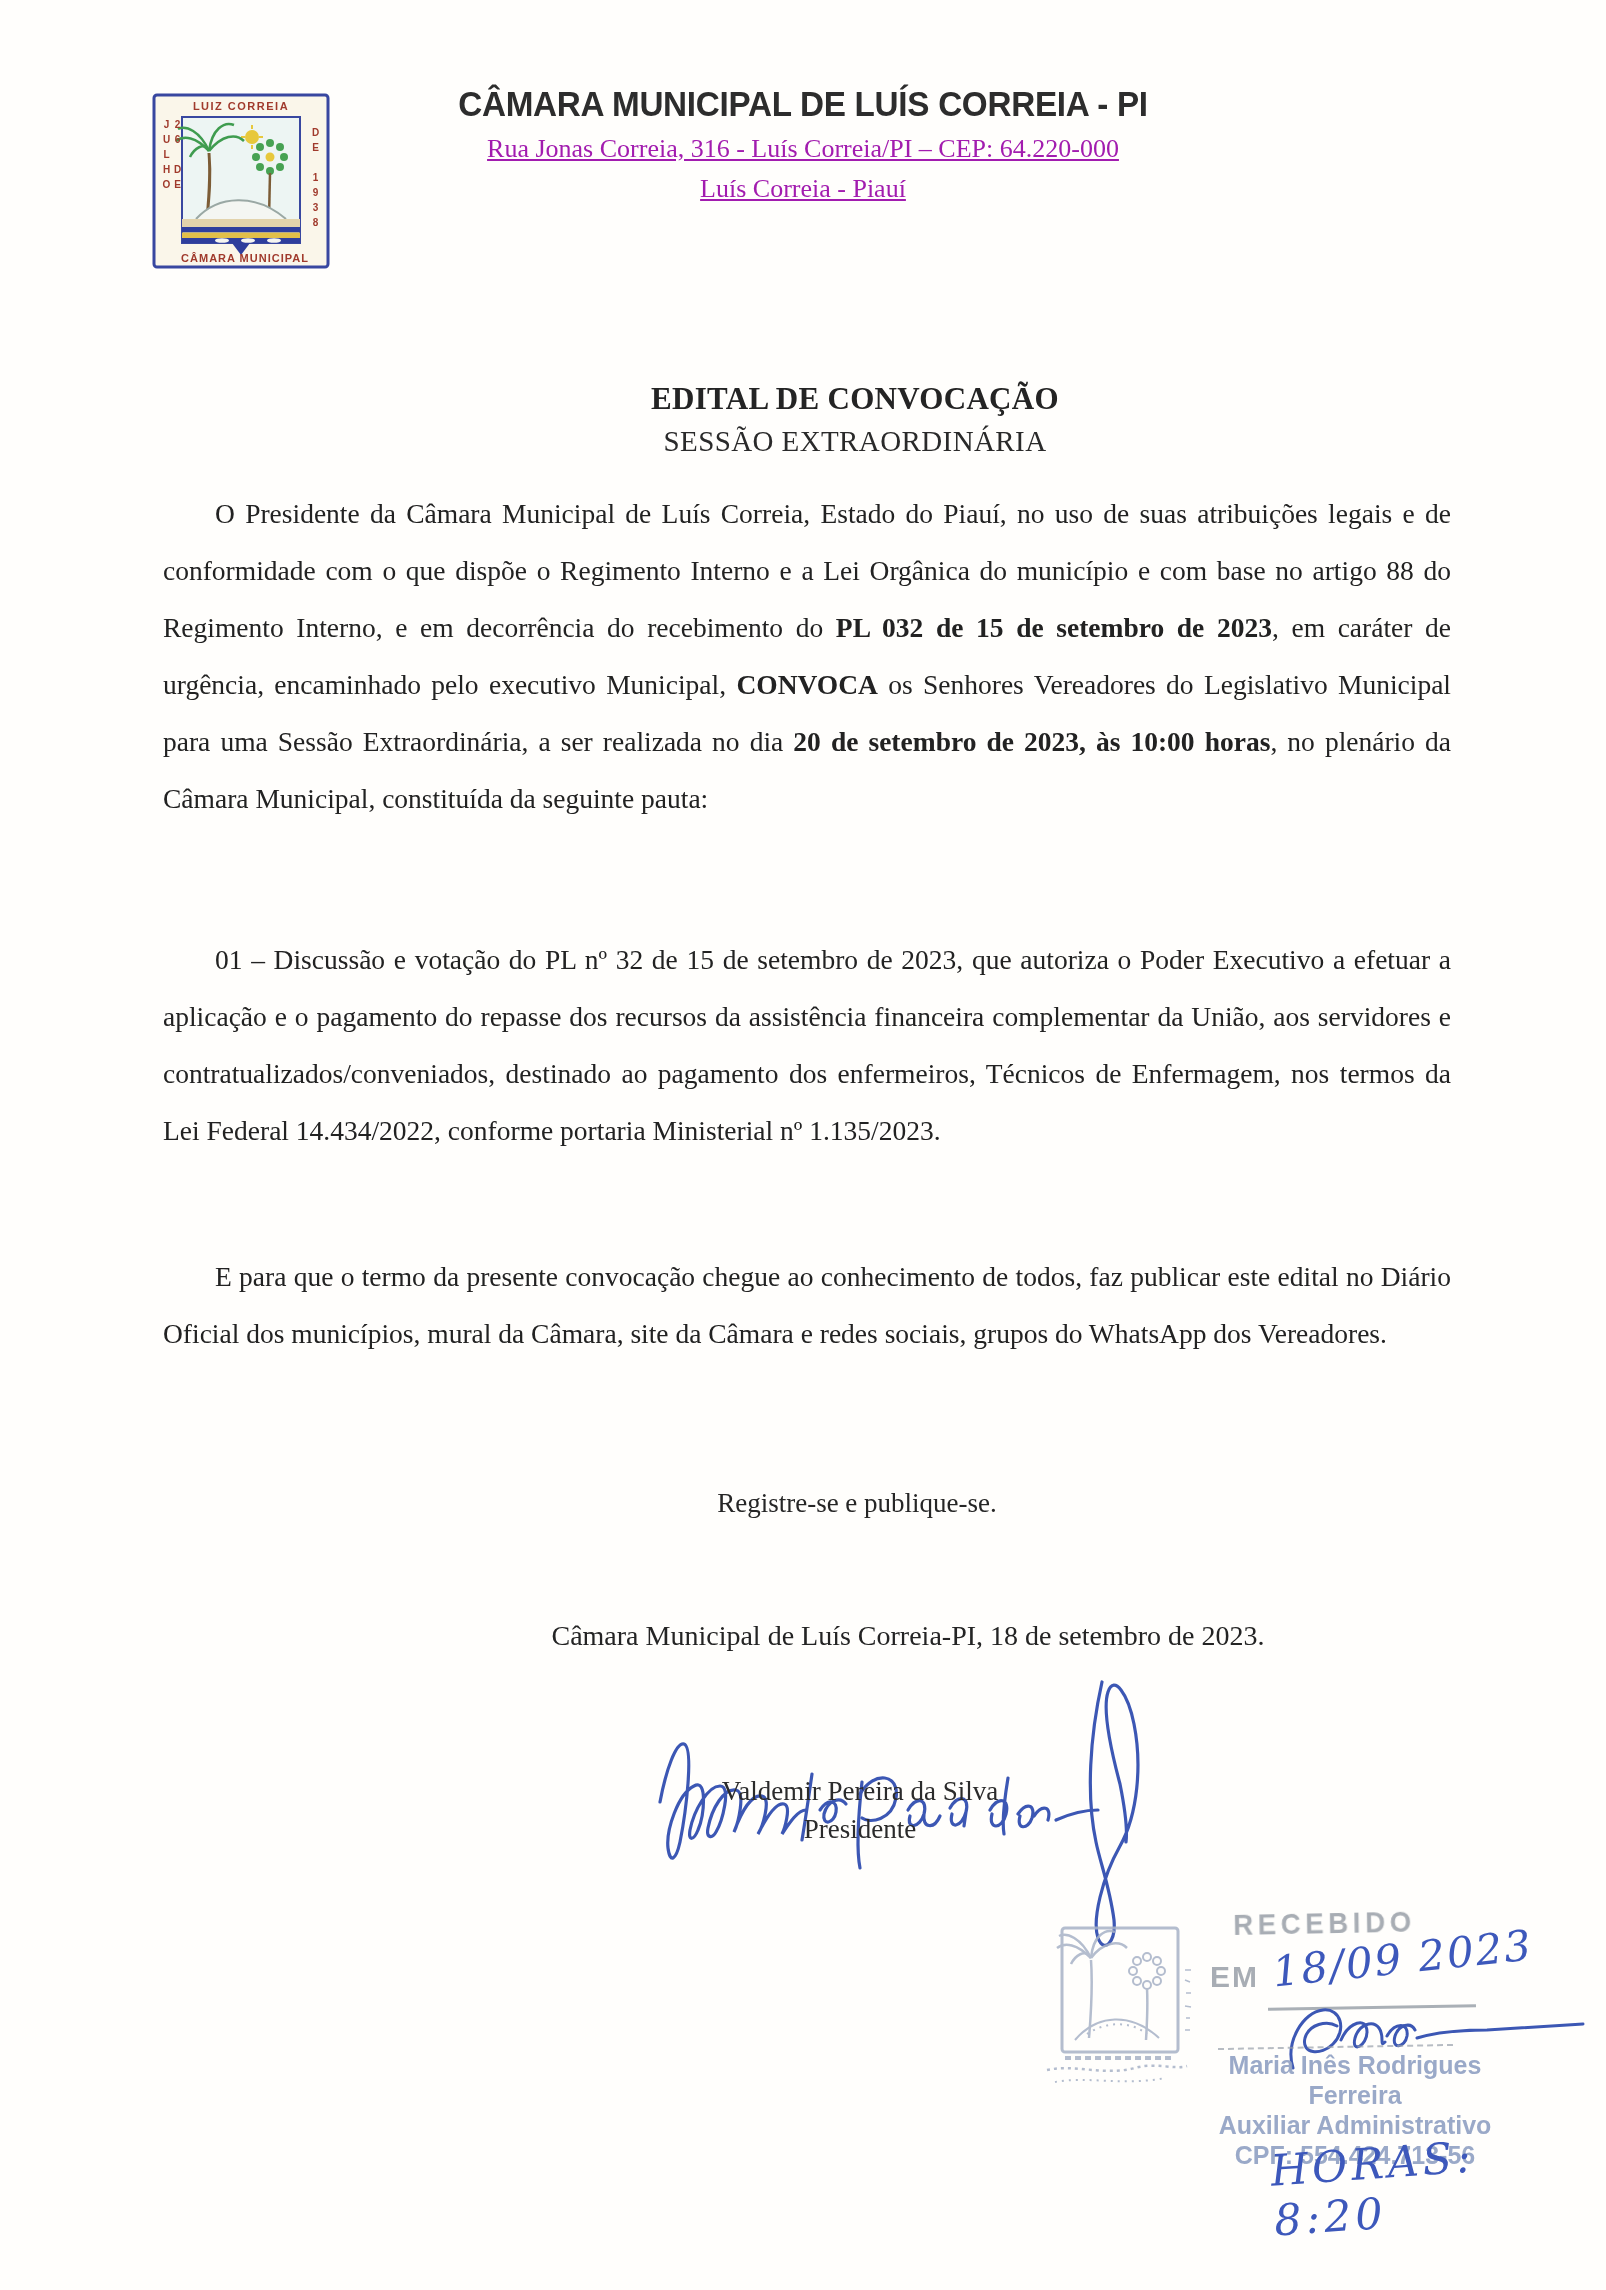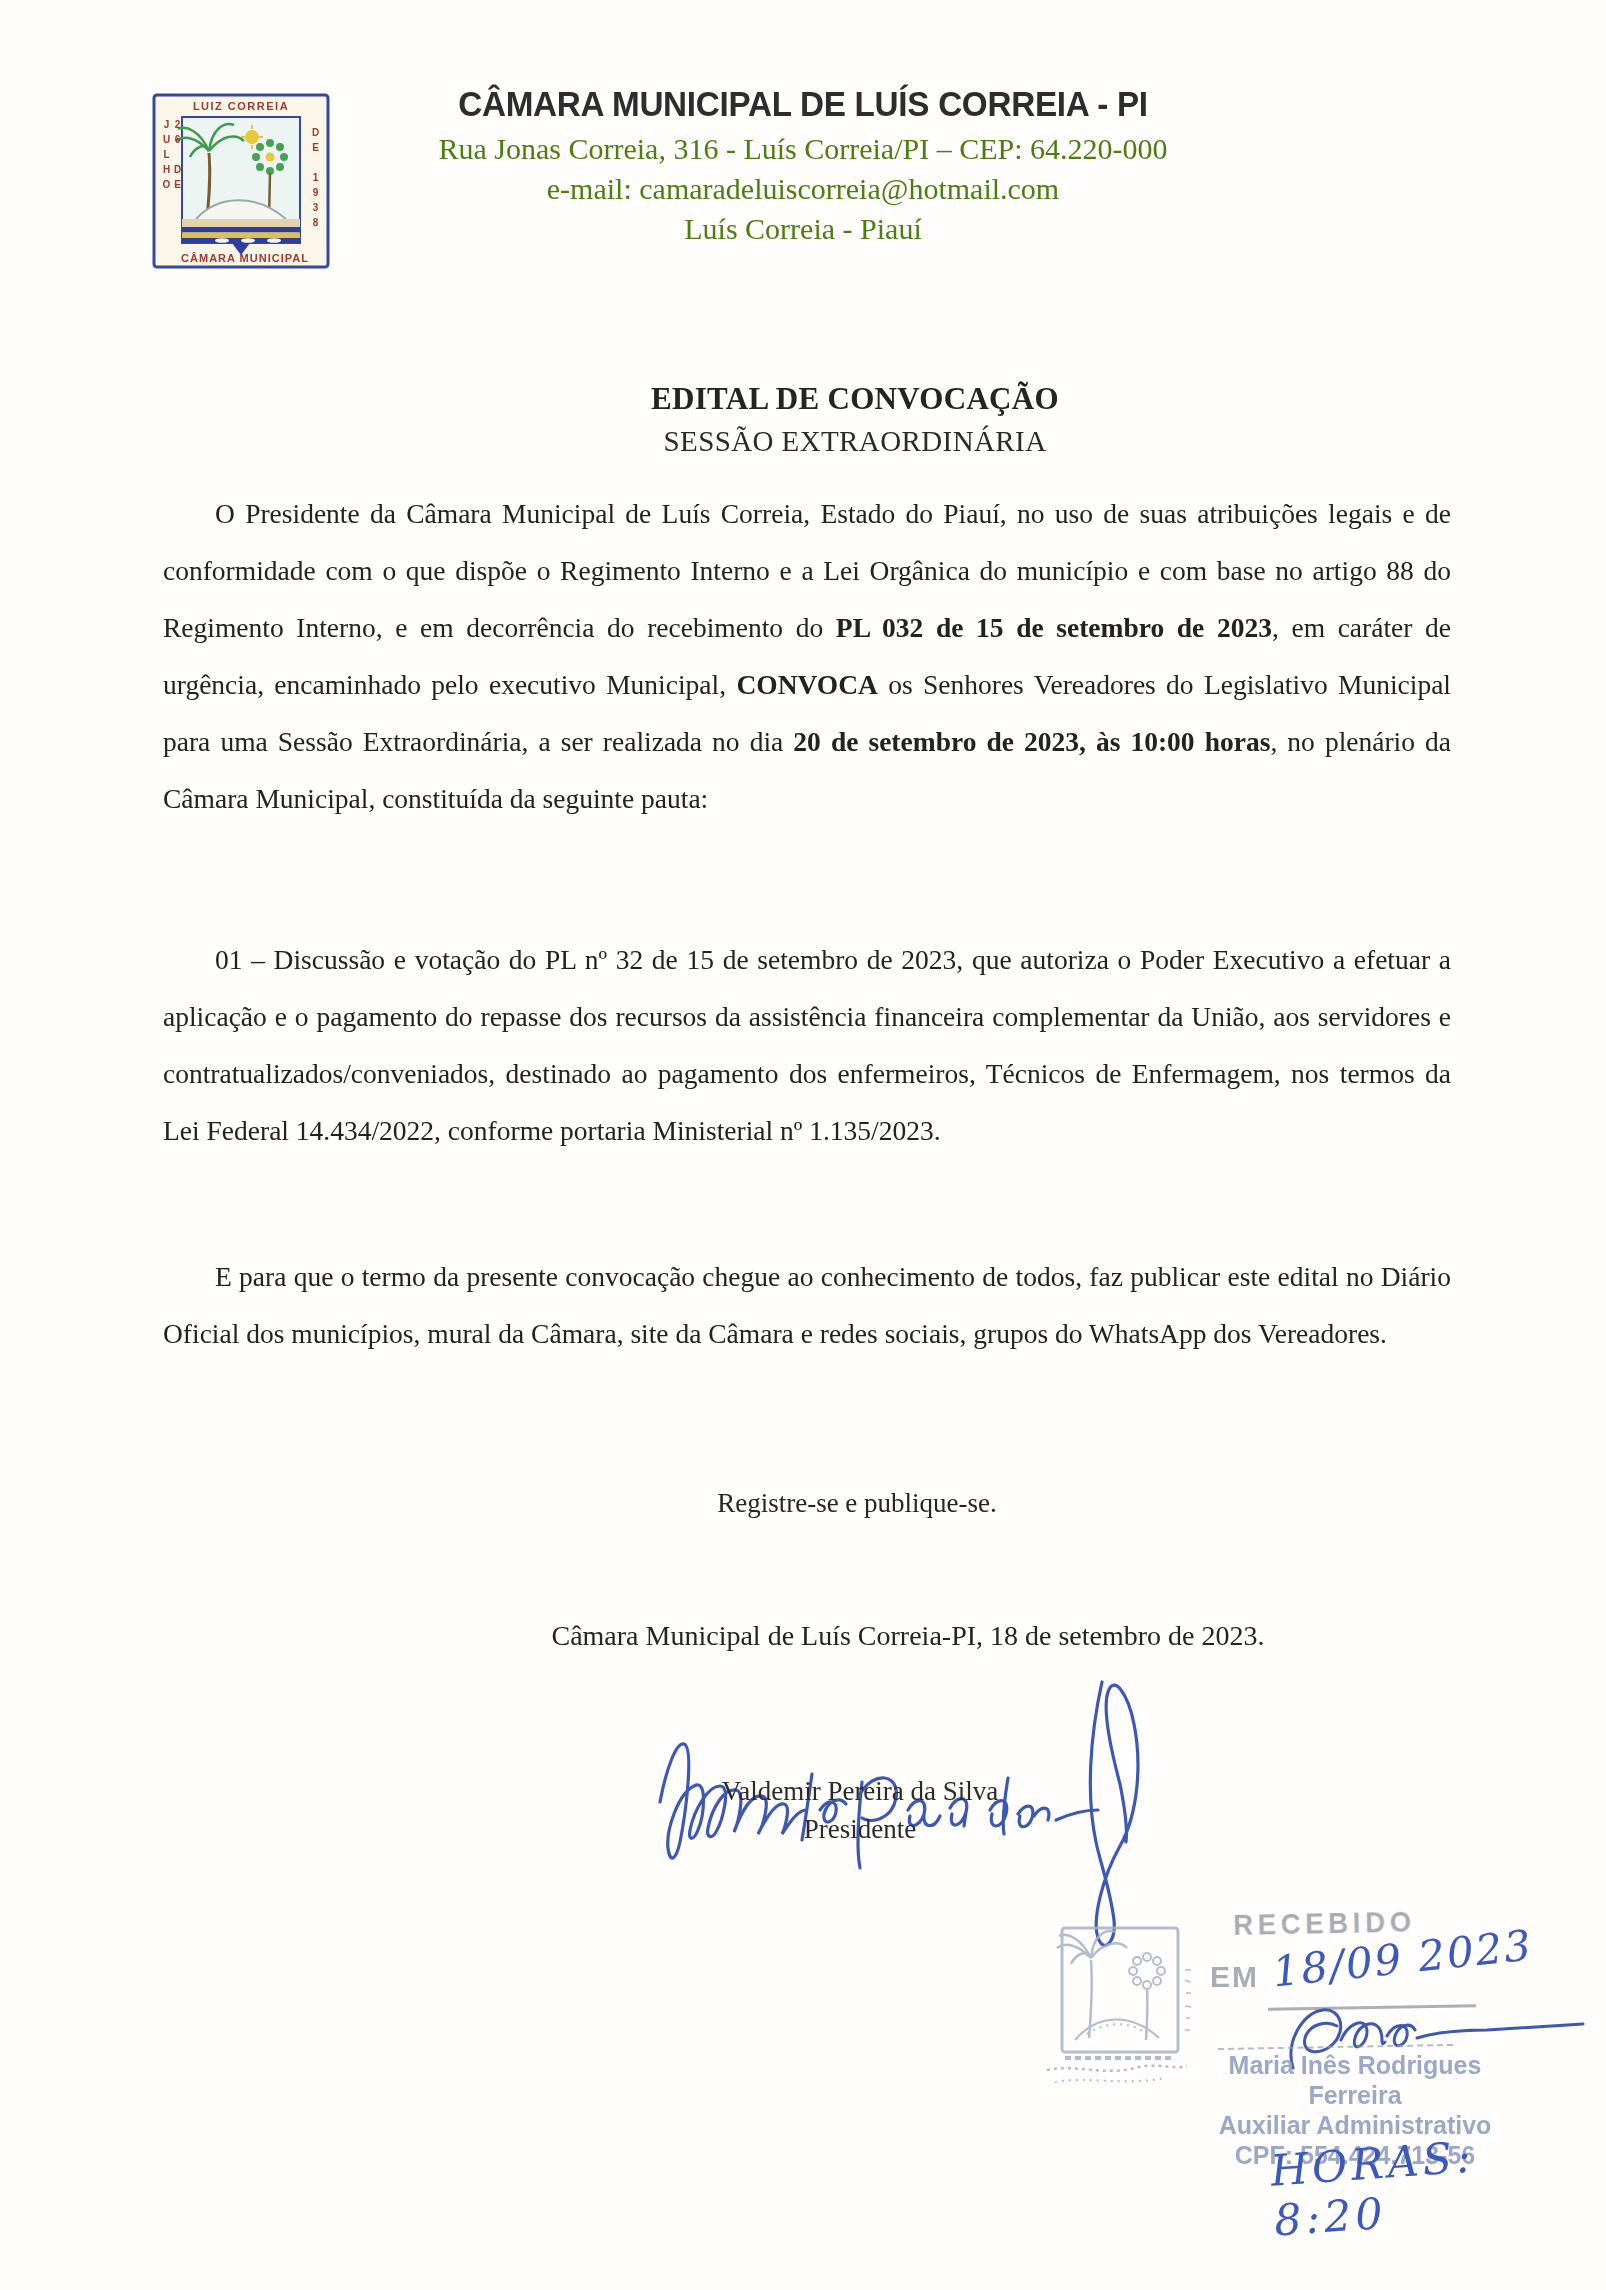--- a/index.html
+++ b/index.html
@@ -14,21 +14,21 @@
   
   .crest{position:absolute;left:152px;top:93px;width:178px;height:176px;border-radius:20px;}
   .crest svg{position:absolute;left:0;top:0;}
   .crest-label{position:absolute;font-family:"Liberation Sans",sans-serif;font-weight:bold;color:#a03a2c;}
   .crest-top{top:7px;left:0;right:0;text-align:center;font-size:11px;letter-spacing:1.5px;}
   .crest-bottom{bottom:5px;left:8px;right:0;text-align:center;font-size:11px;letter-spacing:1px;}
   .crest-left{left:9px;top:26px;height:124px;writing-mode:vertical-rl;text-orientation:upright;font-size:10px;letter-spacing:4px;}
   .crest-right{right:9px;top:34px;height:116px;writing-mode:vertical-rl;text-orientation:upright;font-size:10px;letter-spacing:4px;}
   .lh-text{position:absolute;left:200px;top:84px;width:1206px;text-align:center;}
   .lh-org{font-family:"Liberation Sans",sans-serif;font-weight:bold;font-size:35px;color:#2d2d2d;transform:scaleX(.95);letter-spacing:-0.3px;margin-bottom:5px;}
-  .lh-line{font-size:30px;color:#4d7c0f;line-height:40px;}
+  .lh-line{font-size:26px;color:#a21caf;line-height:40px;text-decoration:underline;}
   
   .doc-title{position:absolute;top:378px;left:52px;width:1606px;text-align:center;line-height:42px;}
   .doc-title .t1{font-weight:bold;font-size:31px;letter-spacing:.3px;color:#242424;}
   .doc-title .t2{font-size:29px;letter-spacing:.4px;color:#2a2a2a;}
   
   .para{position:absolute;left:163px;width:1288px;margin:0;
         font-size:27.5px;line-height:57px;text-align:justify;text-indent:52px;color:#222;}
   .p1{top:485px;} .p2{top:931px;} .p3{top:1248px;}
   .para b{font-weight:bold;}
   .closing{position:absolute;top:1488px;left:54px;width:1606px;text-align:center;font-size:27px;color:#262626;}
@@ -107,21 +107,20 @@
     </svg>
     <span class="crest-label crest-top">LUIZ CORREIA</span>
     <span class="crest-label crest-left">26 DE JULHO</span>
     <span class="crest-label crest-right">DE 1938</span>
     <span class="crest-label crest-bottom">CÂMARA MUNICIPAL</span>
   </div>
 
   <div class="lh-text">
     <div class="lh-org">CÂMARA MUNICIPAL DE LUÍS CORREIA - PI</div>
     <div class="lh-line">Rua Jonas Correia, 316 - Luís Correia/PI – CEP: 64.220-000</div>
-    <div class="lh-line">e-mail: camaradeluiscorreia@hotmail.com</div>
     <div class="lh-line">Luís Correia - Piauí</div>
   </div>
 
   <div class="doc-title">
     <div class="t1">EDITAL DE CONVOCAÇÃO</div>
     <div class="t2">SESSÃO EXTRAORDINÁRIA</div>
   </div>
 
   <p class="para p1"><span>O Presidente da Câmara Municipal de Luís Correia, Estado do Piauí, no uso de suas atribuições legais e de conformidade com o que dispõe o Regimento Interno e a Lei Orgânica do município e com base no artigo 88 do Regimento Interno, e em decorrência do recebimento do </span><b>PL 032 de 15 de setembro de 2023</b><span>, em caráter de urgência, encaminhado pelo executivo Municipal, </span><b>CONVOCA</b><span> os Senhores Vereadores do Legislativo Municipal para uma Sessão Extraordinária, a ser realizada no dia </span><b>20 de setembro de 2023, às 10:00 horas</b><span>, no plenário da Câmara Municipal, constituída da seguinte pauta:</span></p>
 

